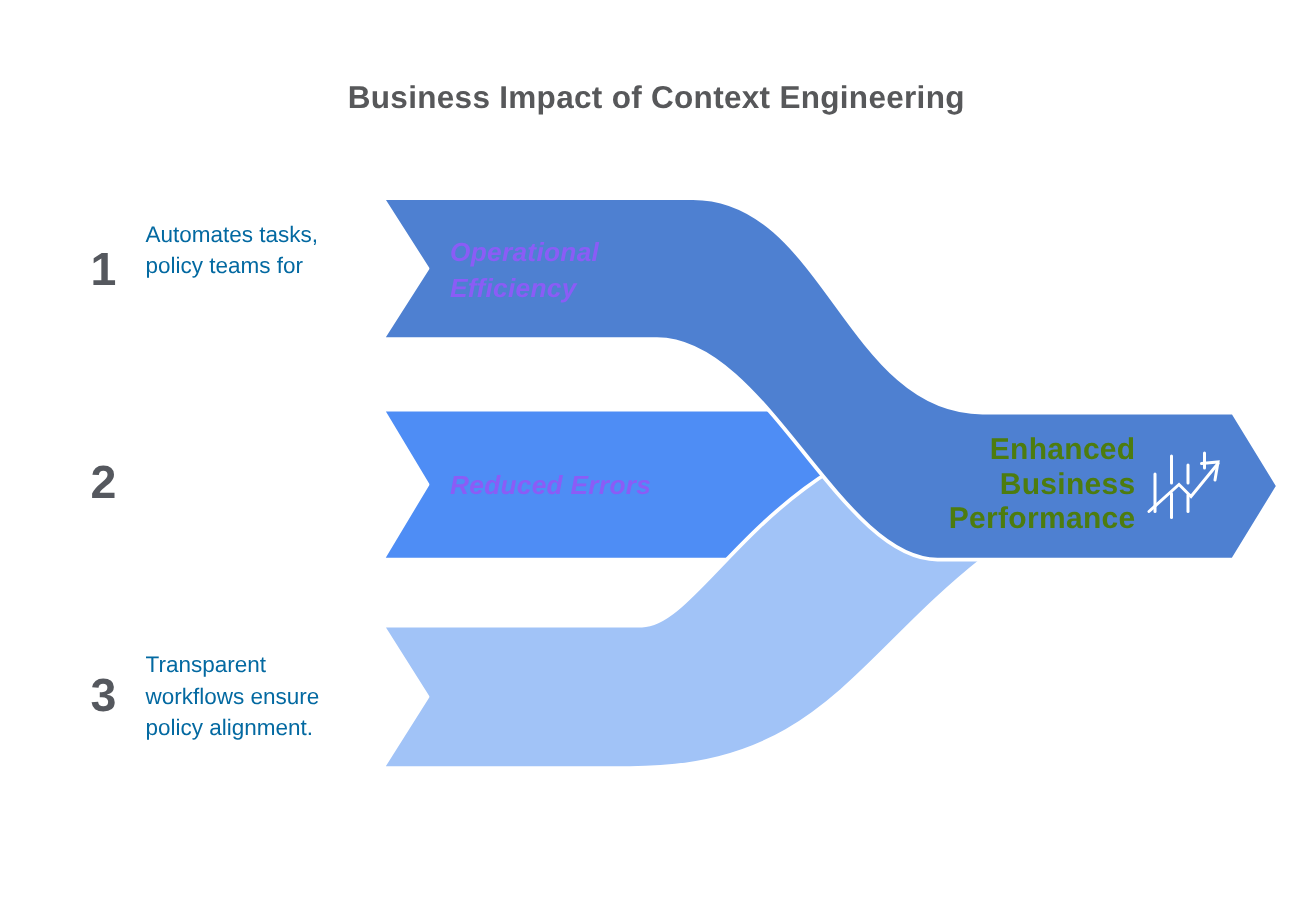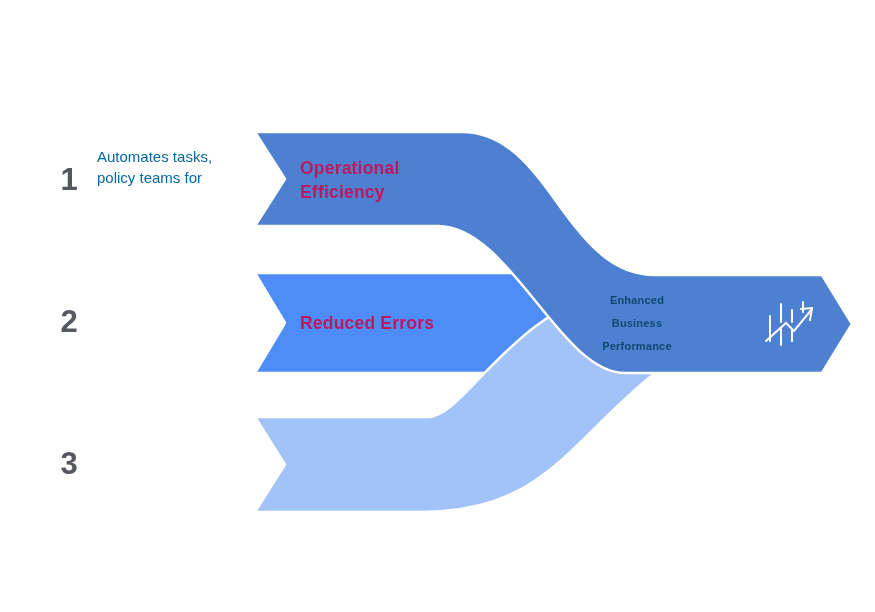--- a/index.html
+++ b/index.html
@@ -17,54 +17,60 @@
     font-size:31px;font-weight:700;color:#55585e;line-height:40px;
   }
   .num1{top:160px}.num2{top:302px}.num3{top:444px}
   .desc{
     position:absolute;left:97px;width:152px;
     font-size:15px;line-height:21px;color:#0369a1;
   }
   .desc span{display:block;}
   .d1{top:146px}.d2{top:271px}.d3{top:433px}
   .band-label{
-    position:absolute;left:300px;width:200px;color:#be185d;
-    font-size:17.5px;font-weight:700;line-height:24px;letter-spacing:.2px;
+    position:absolute;left:300px;width:200px;color:#8b5cf6;
+    font-size:17.5px;font-weight:700;line-height:24px;letter-spacing:.2px;font-style:italic;
   }
   .band-label span{display:block;}
   .bl1{top:156px}.bl2{top:311px}.bl3{top:444px}
   .outcome-label{
-    position:absolute;top:289px;left:517px;width:240px;text-align:center;
-    color:#0c4a6e;font-size:11px;font-weight:700;line-height:23px;letter-spacing:.2px;
+    position:absolute;top:289px;left:517px;width:240px;text-align:right;
+    color:#4d7c0f;font-size:20px;font-weight:700;line-height:23px;letter-spacing:.2px;
   }
   .outcome-label span{display:block;}
   .trend-icon{position:absolute;top:296px;left:764px;}
 </style>
 </head>
 <body>
 
 <div class="canvas">
 
+  <div class="title">Business Impact of Context Engineering</div>
 
   <svg class="ribbons" width="875" height="612" viewBox="0 0 875 612" xmlns="http://www.w3.org/2000/svg">
 
     <path d="M255,273 H560 V373 H255 L285,323 Z" stroke="#ffffff" stroke-width="2.5" stroke-linejoin="round" fill="#4e8df5"></path>
 
     <path d="M255,417 H428 C465,417 510,310 620,287 L655,373 C570,440 545,512 420,512 H255 L285,464.5 Z" stroke="#ffffff" stroke-width="2.5" stroke-linejoin="round" fill="#a1c3f7"></path>
 
     <path d="M255,132 H462 C550,132 565,275 655,275 H822 L852,324 L822,373 H625 C560,373 510,226 438,226 H255 L285,179 Z" stroke="#ffffff" stroke-width="2.5" stroke-linejoin="round" fill="#4e80d1"></path>
   </svg>
 
   <div class="step-num num1">1</div>
   <div class="step-num num2">2</div>
   <div class="step-num num3">3</div>
 
   <div class="desc d1">
     <span>Automates tasks,</span>
     <span>policy teams for</span>
+  </div>
+  <div class="desc d3">
+    <span>Transparent</span>
+    <span>workflows ensure</span>
+    <span>policy alignment.</span>
   </div>
 
   <div class="band-label bl1">
     <span>Operational</span>
     <span>Efficiency</span>
   </div>
   <div class="band-label bl2">
     <span>Reduced Errors</span>
   </div>
 

